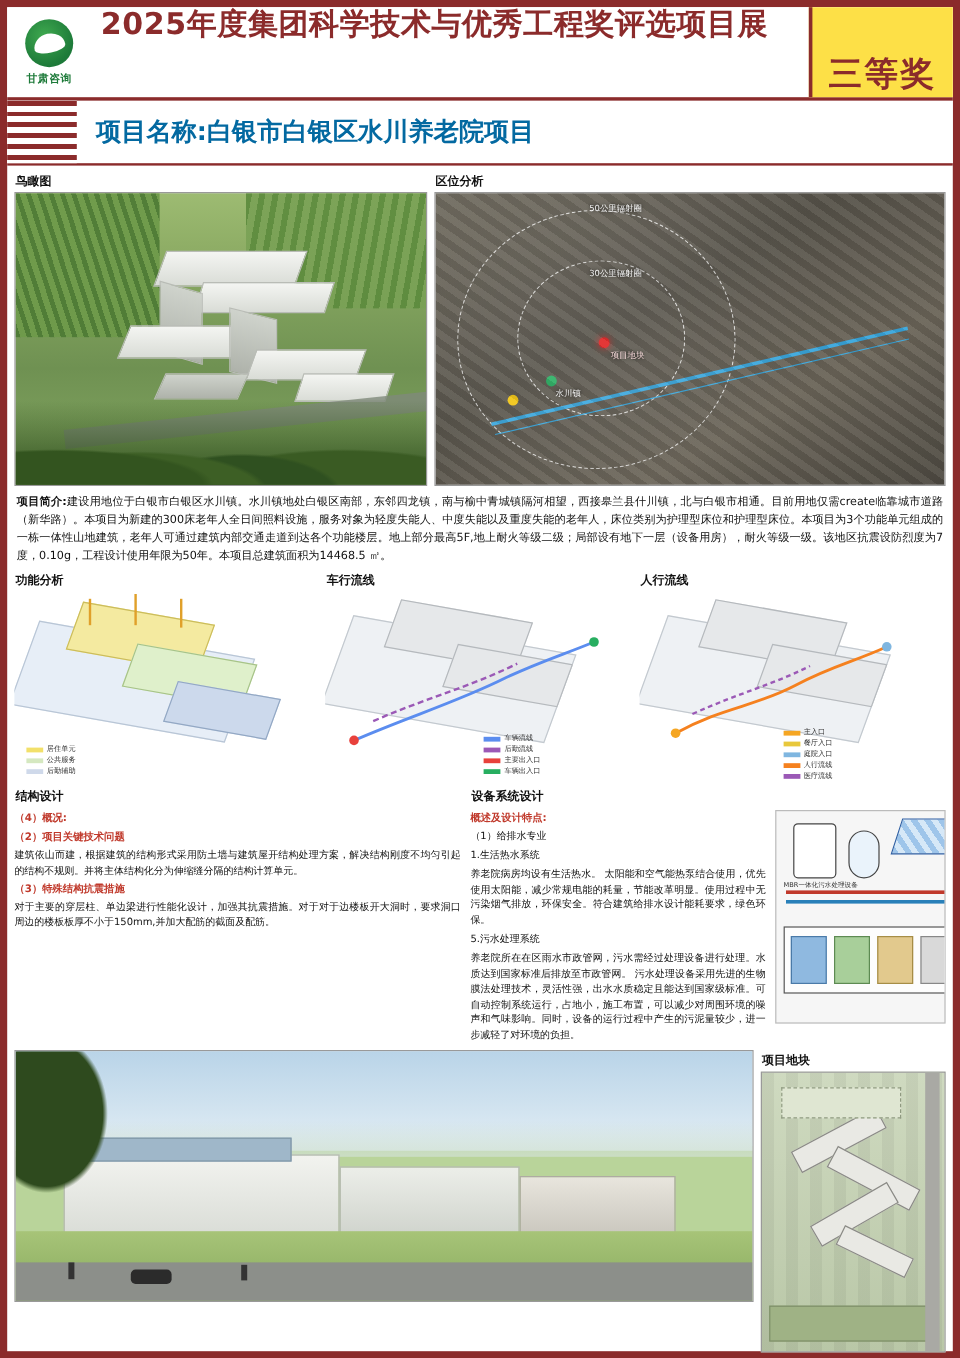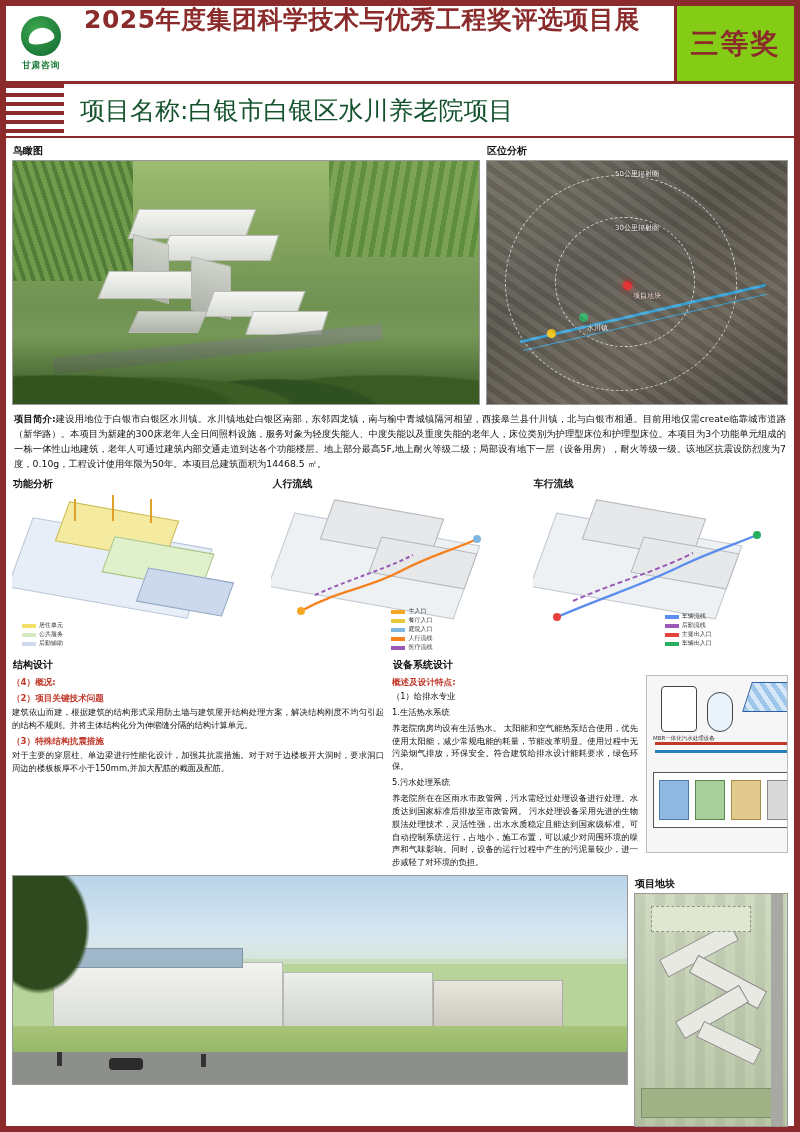--- a/index.html
+++ b/index.html
@@ -63,23 +63,23 @@
     letter-spacing: .5px; line-height: 1.15;
     font-family: "DejaVu Sans", sans-serif;
   }
   .title-en {
     font-size: 10.5px; color: #333; font-style: italic;
     margin-top: 4px; letter-spacing: 0;
     font-family: "Liberation Serif", serif;
   }
   .award-box {
     width: 120px;
-    background: #84cc16;
+    background: #fde047;
     border-left: 3px solid #8b2b2b;
-    display: flex; align-items: center; justify-content: center;
+    display: flex; align-items: flex-end; justify-content: center;
   }
   .award-text {
     font-size: 28px; font-weight: bold; color: #8b2b2b;
     letter-spacing: 2px;
     font-family: "DejaVu Sans", sans-serif;
   }
 
   
   .projname-row {
     height: 54px;
@@ -87,36 +87,36 @@
     border-bottom: 2px solid #8b2b2b;
     background: #fff;
     flex: 0 0 auto;
   }
   .projname-bar {
     width: 58px; height: 100%;
     background: linear-gradient(#8b2b2b 0 2px, #fff 2px 6px, #8b2b2b 6px 8px, #fff 8px 12px, #8b2b2b 12px 14px, #fff 14px 100%);
     background: repeating-linear-gradient(to bottom, #8b2b2b 0 4px, #ffffff 4px 9px);
   }
   .projname-text {
-    font-size: 25px; font-weight: normal; color: #14532d;
+    font-size: 21px; font-weight: bold; color: #0369a1;
     padding-left: 16px;
     font-family: "DejaVu Sans", sans-serif;
   }
 
   
   .body-area { padding: 4px 6px 0 6px; flex: 1; display: flex; flex-direction: column; }
 
   .sec-label {
     font-size: 10px; font-weight: bold; color: #111;
     margin: 2px 0 2px 1px;
     font-family: "DejaVu Sans", sans-serif;
   }
 
   .row-1 { display: flex; gap: 6px; }
-  .col-left { width: 468px; }
+  .col-left { width: 344px; }
   .col-right { flex: 1; }
 
   .img-frame {
     border: 1px solid #999;
     position: relative;
     overflow: hidden;
     background: #ddd;
   }
 
   
@@ -287,20 +287,41 @@
           <div style="position:absolute;left:50px;top:18px;width:110px;height:40px;background:#f4eaa0;transform:skew(-20deg,10deg);border:1px solid #ccbd5c;"></div>
           <div style="position:absolute;left:96px;top:52px;width:100px;height:36px;background:#dff0cb;transform:skew(-20deg,10deg);border:1px solid #a7c389;"></div>
           <div style="position:absolute;left:130px;top:82px;width:86px;height:34px;background:#ccd9ec;transform:skew(-20deg,10deg);border:1px solid #93a8c4;"></div>
           <div style="position:absolute;left:62px;top:6px;width:2px;height:22px;background:#e0a02a;"></div>
           <div style="position:absolute;left:100px;top:2px;width:2px;height:26px;background:#e0a02a;"></div>
           <div style="position:absolute;left:138px;top:6px;width:2px;height:24px;background:#e0a02a;"></div>
           <div class="legend" style="left:10px;bottom:6px;">
             <div><span class="sw" style="background:#f2e06a"></span><span>居住单元</span></div>
             <div><span class="sw" style="background:#d5e8c0"></span><span>公共服务</span></div>
             <div><span class="sw" style="background:#cfd9ea"></span><span>后勤辅助</span></div>
+          </div>
+        </div>
+      </div>
+
+      <div class="an-col">
+        <div class="sec-label">车行流线</div>
+        <div class="an-img">
+          <div style="position:absolute;left:10px;top:36px;width:186px;height:74px;background:#eef1f4;transform:skew(-20deg,10deg);border:1px solid #c3c9cf;"></div>
+          <div style="position:absolute;left:56px;top:16px;width:110px;height:40px;background:#e6e8ea;transform:skew(-20deg,10deg);border:1px solid #b5b9bd;"></div>
+          <div style="position:absolute;left:104px;top:52px;width:96px;height:36px;background:#e6e8ea;transform:skew(-20deg,10deg);border:1px solid #b5b9bd;"></div>
+          <svg width="262" height="160" style="position:absolute;left:0;top:0;">
+            <path d="M24 124 C 70 104, 110 92, 150 72 C 180 58, 200 52, 224 42" stroke="#5b8def" stroke-width="2.4" fill="none"></path>
+            <path d="M40 108 C 80 90, 120 80, 160 60" stroke="#9b59b6" stroke-width="2" fill="none" stroke-dasharray="5 3"></path>
+            <circle cx="24" cy="124" r="4" fill="#e8413c"></circle>
+            <circle cx="224" cy="42" r="4" fill="#27ae60"></circle>
+          </svg>
+          <div class="legend" style="left:132px;bottom:6px;">
+            <div><span class="sw" style="background:#5b8def"></span><span>车辆流线</span></div>
+            <div><span class="sw" style="background:#9b59b6"></span><span>后勤流线</span></div>
+            <div><span class="sw" style="background:#e8413c"></span><span>主要出入口</span></div>
+            <div><span class="sw" style="background:#27ae60"></span><span>车辆出入口</span></div>
           </div>
         </div>
       </div>
 
       <div class="an-col">
         <div class="sec-label">人行流线</div>
         <div class="an-img">
           <div style="position:absolute;left:10px;top:36px;width:186px;height:74px;background:#eef1f4;transform:skew(-20deg,10deg);border:1px solid #c3c9cf;"></div>
           <div style="position:absolute;left:56px;top:16px;width:110px;height:40px;background:#e6e8ea;transform:skew(-20deg,10deg);border:1px solid #b5b9bd;"></div>
           <div style="position:absolute;left:104px;top:52px;width:96px;height:36px;background:#e6e8ea;transform:skew(-20deg,10deg);border:1px solid #b5b9bd;"></div>
@@ -312,41 +333,20 @@
           </svg>
           <div class="legend" style="left:120px;bottom:2px;">
             <div><span class="sw" style="background:#f5a623"></span><span>主入口</span></div>
             <div><span class="sw" style="background:#e8c83c"></span><span>餐厅入口</span></div>
             <div><span class="sw" style="background:#7fb6e0"></span><span>庭院入口</span></div>
             <div><span class="sw" style="background:#f5811f"></span><span>人行流线</span></div>
             <div><span class="sw" style="background:#9b59b6"></span><span>医疗流线</span></div>
           </div>
         </div>
       </div>
-
-      <div class="an-col">
-        <div class="sec-label">车行流线</div>
-        <div class="an-img">
-          <div style="position:absolute;left:10px;top:36px;width:186px;height:74px;background:#eef1f4;transform:skew(-20deg,10deg);border:1px solid #c3c9cf;"></div>
-          <div style="position:absolute;left:56px;top:16px;width:110px;height:40px;background:#e6e8ea;transform:skew(-20deg,10deg);border:1px solid #b5b9bd;"></div>
-          <div style="position:absolute;left:104px;top:52px;width:96px;height:36px;background:#e6e8ea;transform:skew(-20deg,10deg);border:1px solid #b5b9bd;"></div>
-          <svg width="262" height="160" style="position:absolute;left:0;top:0;">
-            <path d="M24 124 C 70 104, 110 92, 150 72 C 180 58, 200 52, 224 42" stroke="#5b8def" stroke-width="2.4" fill="none"></path>
-            <path d="M40 108 C 80 90, 120 80, 160 60" stroke="#9b59b6" stroke-width="2" fill="none" stroke-dasharray="5 3"></path>
-            <circle cx="24" cy="124" r="4" fill="#e8413c"></circle>
-            <circle cx="224" cy="42" r="4" fill="#27ae60"></circle>
-          </svg>
-          <div class="legend" style="left:132px;bottom:6px;">
-            <div><span class="sw" style="background:#5b8def"></span><span>车辆流线</span></div>
-            <div><span class="sw" style="background:#9b59b6"></span><span>后勤流线</span></div>
-            <div><span class="sw" style="background:#e8413c"></span><span>主要出入口</span></div>
-            <div><span class="sw" style="background:#27ae60"></span><span>车辆出入口</span></div>
-          </div>
-        </div>
-      </div>
     </div>
 
     <div class="row-3">
 
       <div class="tcol w2" style="width:372px">
         <div class="sec-label">结构设计</div>
         <h4>（4）概况:</h4>
         <h4>（2）项目关键技术问题</h4>
         <p>建筑依山而建，根据建筑的结构形式采用防土墙与建筑屋开结构处理方案，解决结构刚度不均匀引起的结构不规则。并将主体结构化分为伸缩缝分隔的结构计算单元。</p>
         <h4>（3）特殊结构抗震措施</h4>

